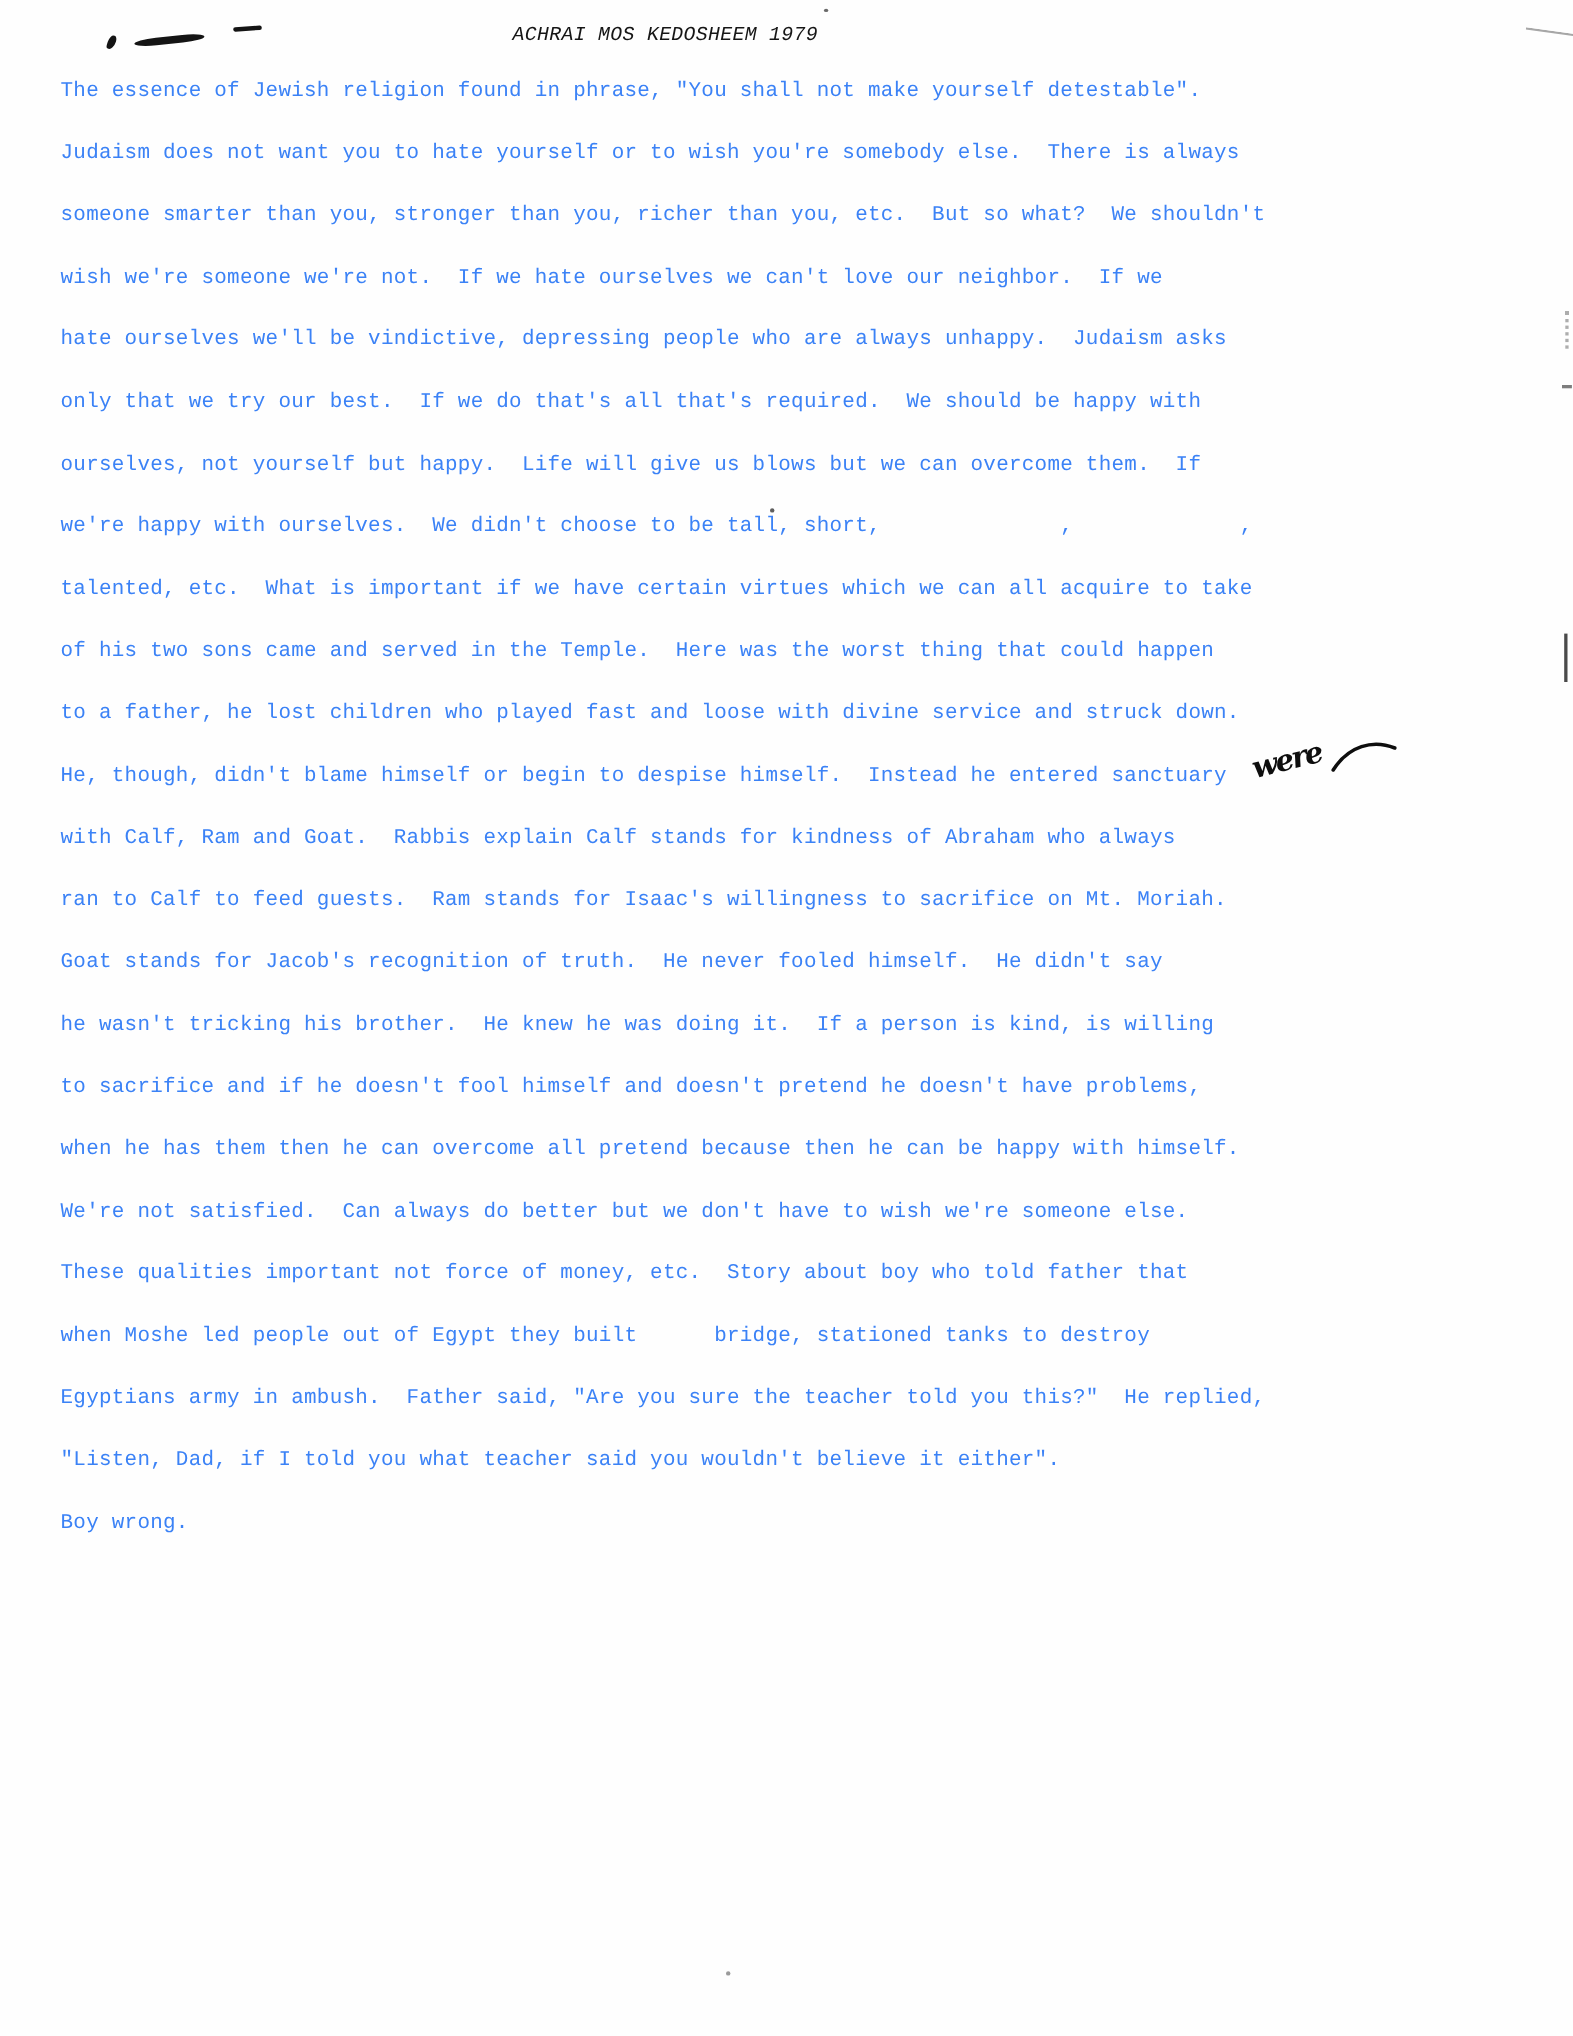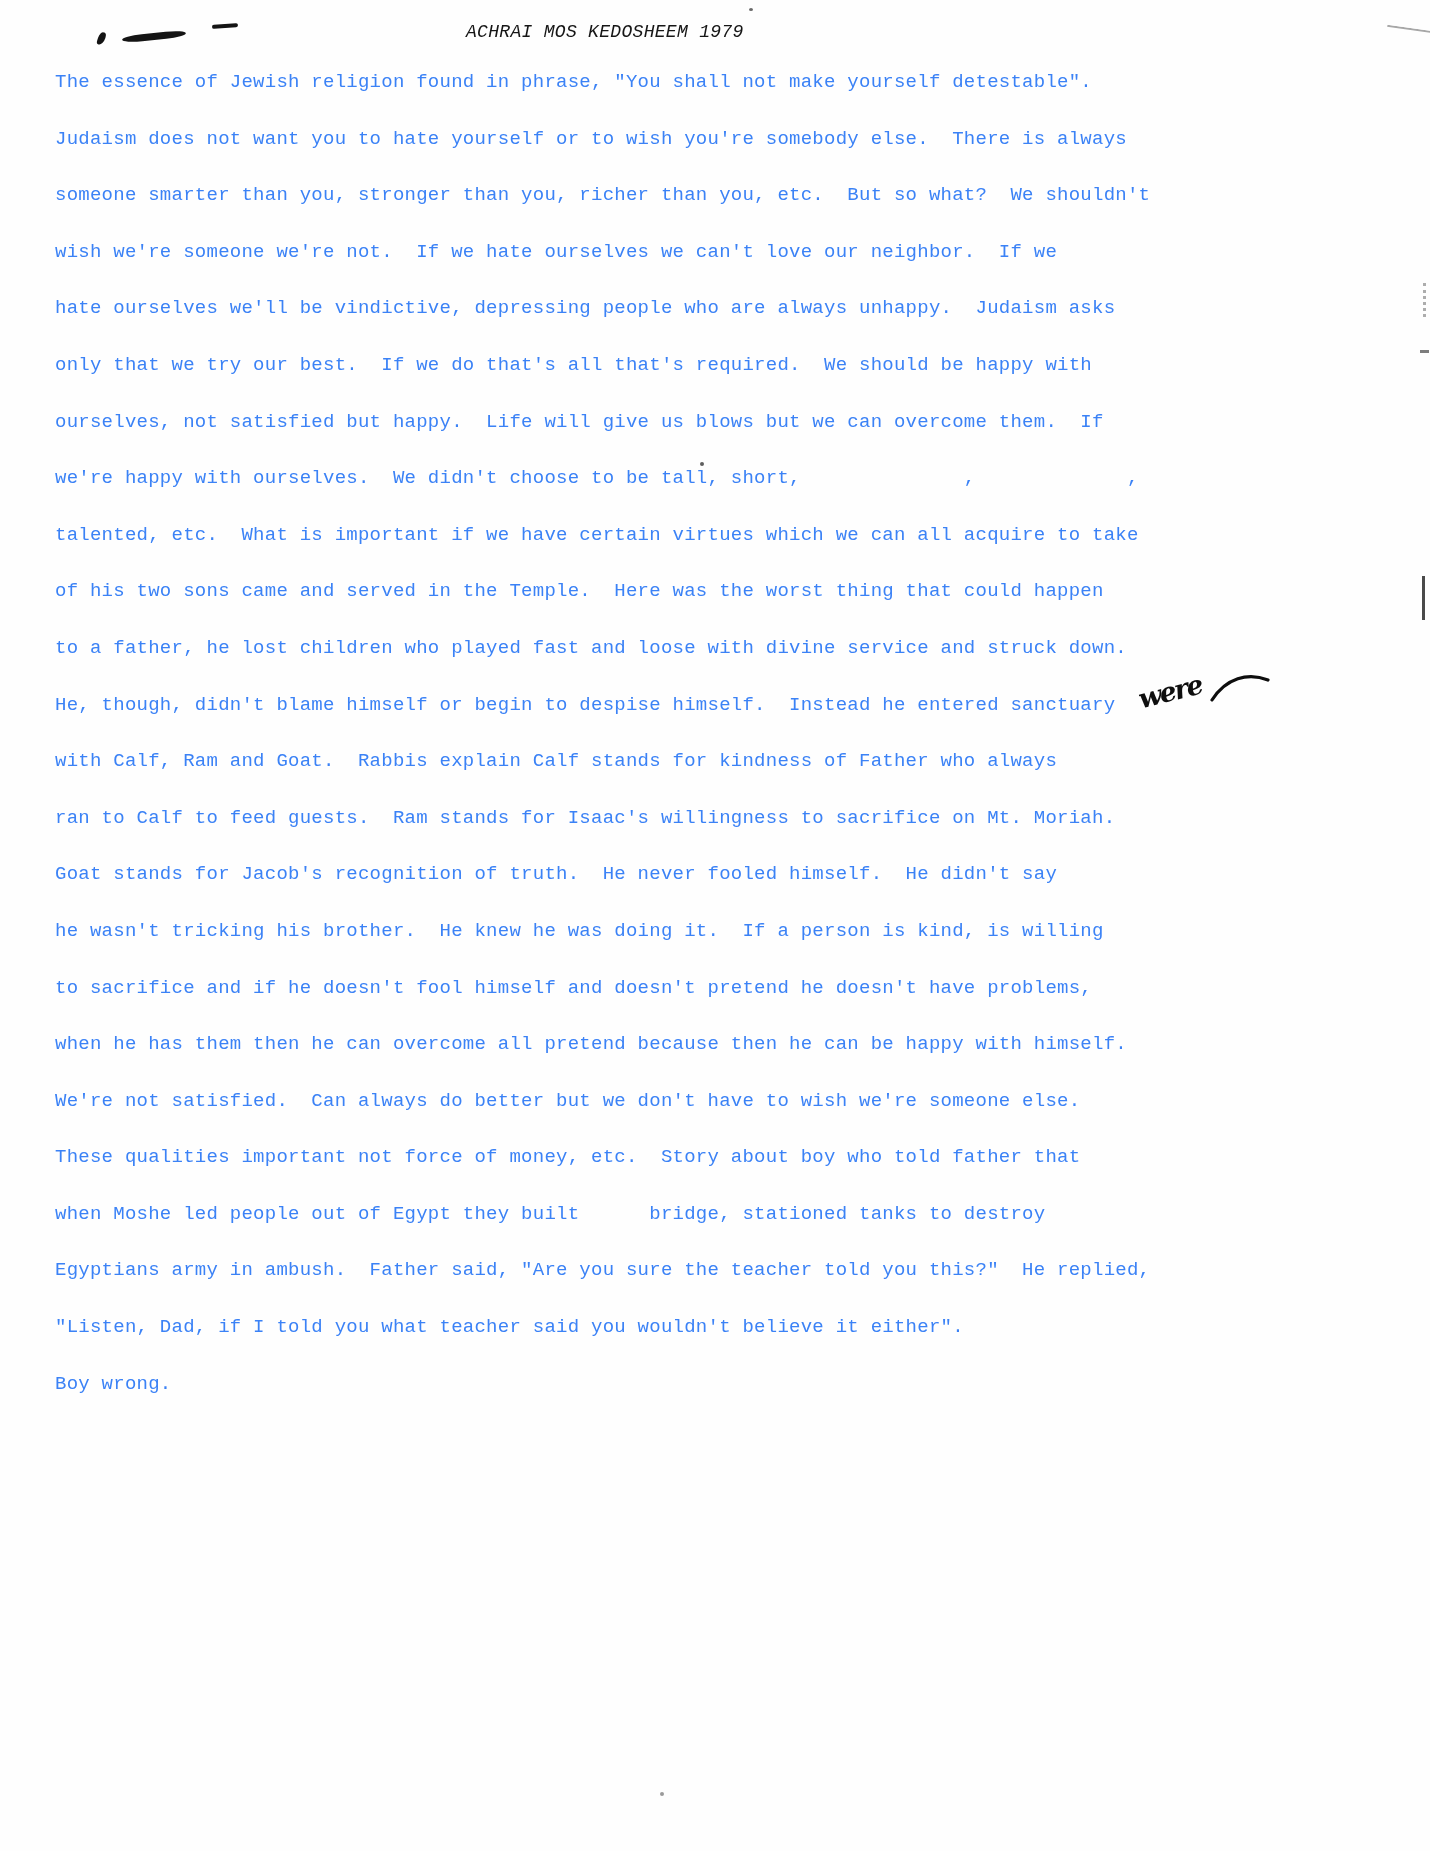--- a/index.html
+++ b/index.html
@@ -68,27 +68,27 @@
 
   <div class="doc-title">ACHRAI MOS KEDOSHEEM 1979</div>
 
   <div class="text-block">
       <div class="line">The essence of Jewish religion found in phrase, "You shall not make yourself detestable".</div>
       <div class="line">Judaism does not want you to hate yourself or to wish you're somebody else.  There is always</div>
       <div class="line">someone smarter than you, stronger than you, richer than you, etc.  But so what?  We shouldn't</div>
       <div class="line">wish we're someone we're not.  If we hate ourselves we can't love our neighbor.  If we</div>
       <div class="line">hate ourselves we'll be vindictive, depressing people who are always unhappy.  Judaism asks</div>
       <div class="line">only that we try our best.  If we do that's all that's required.  We should be happy with</div>
-      <div class="line">ourselves, not satisfied but happy.  Life will give us blows but we can overcome them.  If</div>
+      <div class="line">ourselves, not yourself but happy.  Life will give us blows but we can overcome them.  If</div>
       <div class="line">we're happy with ourselves.  We didn't choose to be tall, short,              ,             ,</div>
       <div class="line">talented, etc.  What is important if we have certain virtues which we can all acquire to take</div>
       <div class="line">of his two sons came and served in the Temple.  Here was the worst thing that could happen</div>
       <div class="line">to a father, he lost children who played fast and loose with divine service and struck down.</div>
       <div class="line">He, though, didn't blame himself or begin to despise himself.  Instead he entered sanctuary</div>
-      <div class="line">with Calf, Ram and Goat.  Rabbis explain Calf stands for kindness of Father who always</div>
+      <div class="line">with Calf, Ram and Goat.  Rabbis explain Calf stands for kindness of Abraham who always</div>
       <div class="line">ran to Calf to feed guests.  Ram stands for Isaac's willingness to sacrifice on Mt. Moriah.</div>
       <div class="line">Goat stands for Jacob's recognition of truth.  He never fooled himself.  He didn't say</div>
       <div class="line">he wasn't tricking his brother.  He knew he was doing it.  If a person is kind, is willing</div>
       <div class="line">to sacrifice and if he doesn't fool himself and doesn't pretend he doesn't have problems,</div>
       <div class="line">when he has them then he can overcome all pretend because then he can be happy with himself.</div>
       <div class="line">We're not satisfied.  Can always do better but we don't have to wish we're someone else.</div>
       <div class="line">These qualities important not force of money, etc.  Story about boy who told father that</div>
       <div class="line">when Moshe led people out of Egypt they built      bridge, stationed tanks to destroy</div>
       <div class="line">Egyptians army in ambush.  Father said, "Are you sure the teacher told you this?"  He replied,</div>
       <div class="line">"Listen, Dad, if I told you what teacher said you wouldn't believe it either".</div>

